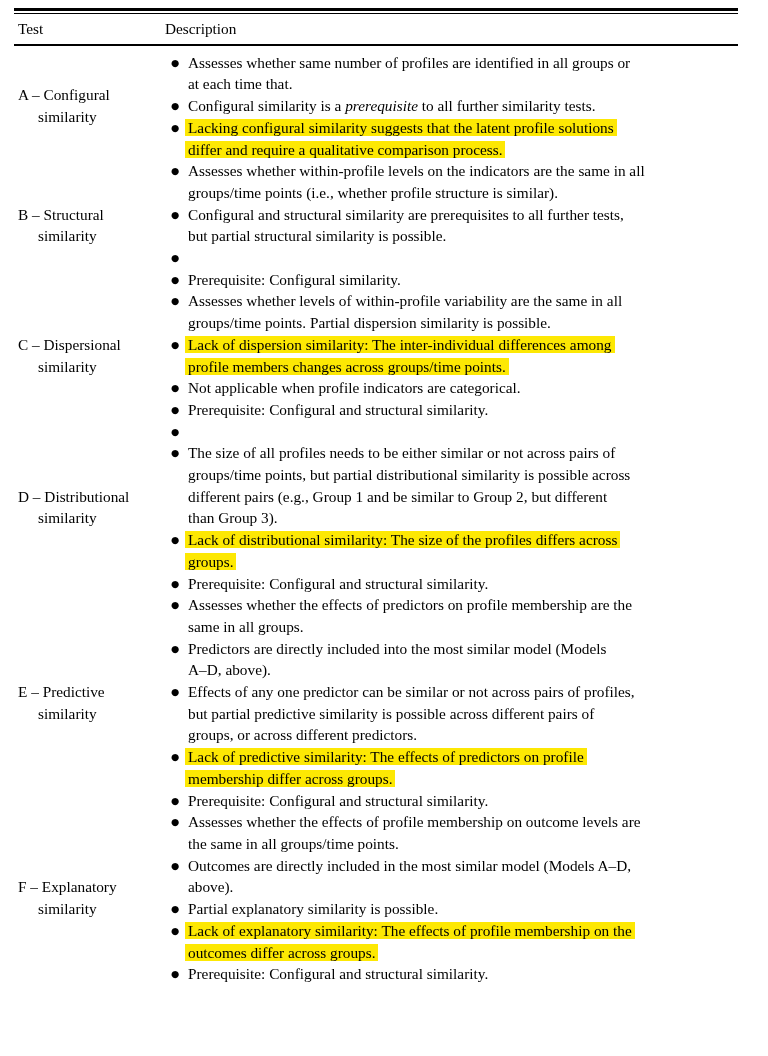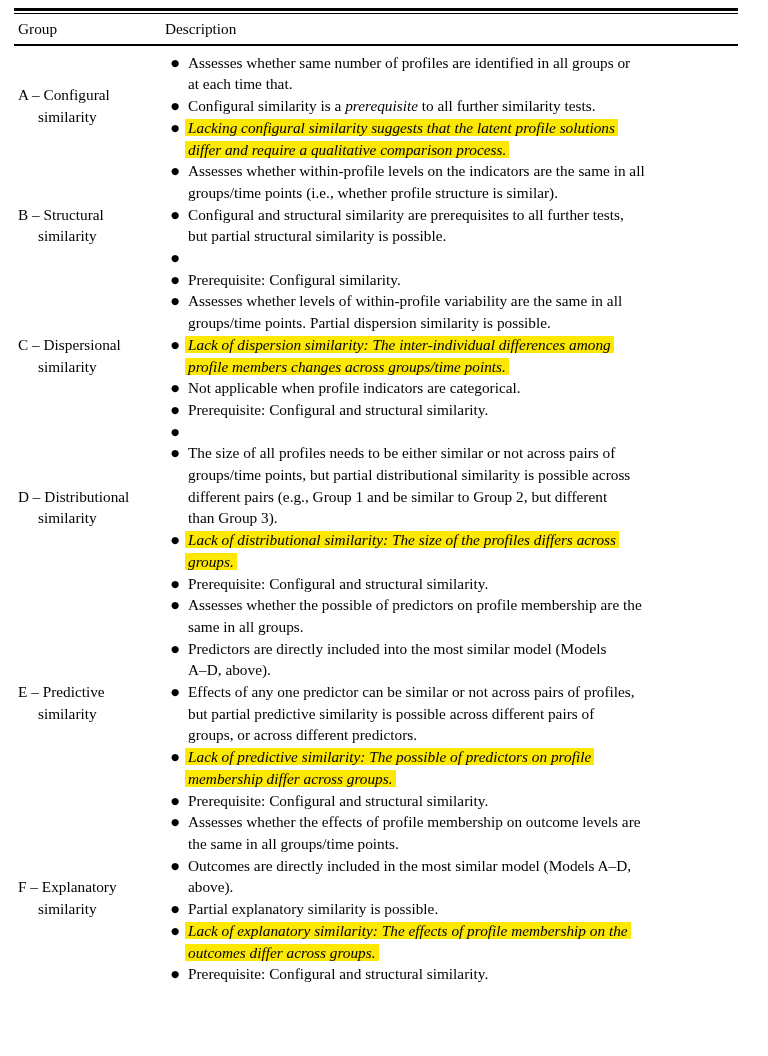--- a/index.html
+++ b/index.html
@@ -18,31 +18,31 @@
   .trow { display:flex; align-items:center; }
   .tcell-test { width:151px; flex:0 0 151px; padding-left:4px; }
   .test-l2 { padding-left:20px;font-family:Liberation Serif, serif; }
   .tcell-desc { flex:1 1 auto; }
   .bullet-item { display:flex; align-items:flex-start; }
   .bullet-glyph { flex:0 0 23px; width:23px; padding-left:6px; font-size:9.5px; line-height:21.7px;
                   font-family:"DejaVu Sans",sans-serif; }
   .bullet-text { white-space:pre; }
   .bullet-text i { font-style:italic; }
   .hl { background:var(--hl); padding:0 3px; margin-left:-3px;
-        -webkit-box-decoration-break:clone; box-decoration-break:clone;font-style:italic; }
+        -webkit-box-decoration-break:clone; box-decoration-break:clone; }
 </style>
 </head>
 <body>
 
 <div class="table-wrap">
   <div class="rule-thick"></div>
   <div class="rule-gap"></div>
   <div class="rule-thin"></div>
   <div class="thead">
-    <div class="th-test">Group</div>
+    <div class="th-test">Test</div>
     <div class="th-desc">Description</div>
   </div>
   <div class="rule-mid"></div>
   <div class="tbody">
       <div class="trow">
         <div class="tcell-test">
           <div class="test-l1">A – Configural</div>
           <div class="test-l2">similarity</div>
         </div>
         <div class="tcell-desc">
@@ -141,37 +141,37 @@
         </div>
       </div>
       <div class="trow">
         <div class="tcell-test">
           <div class="test-l1">E – Predictive</div>
           <div class="test-l2">similarity</div>
         </div>
         <div class="tcell-desc">
           <div class="bullet-item">
             <span class="bullet-glyph">●</span>
-            <span class="bullet-text"><span>Assesses whether the possible of predictors on profile membership are the
+            <span class="bullet-text"><span>Assesses whether the effects of predictors on profile membership are the
 same in all groups.</span></span>
           </div>
           <div class="bullet-item">
             <span class="bullet-glyph">●</span>
             <span class="bullet-text"><span>Predictors are directly included into the most similar model (Models
 A–D, above).</span></span>
           </div>
           <div class="bullet-item">
             <span class="bullet-glyph">●</span>
             <span class="bullet-text"><span>Effects of any one predictor can be similar or not across pairs of profiles,
 but partial predictive similarity is possible across different pairs of
 groups, or across different predictors.</span></span>
           </div>
           <div class="bullet-item">
             <span class="bullet-glyph">●</span>
-            <span class="bullet-text"><span class="hl"><span>Lack of predictive similarity: The possible of predictors on profile
+            <span class="bullet-text"><span class="hl"><span>Lack of predictive similarity: The effects of predictors on profile
 membership differ across groups.</span></span></span>
           </div>
           <div class="bullet-item">
             <span class="bullet-glyph">●</span>
             <span class="bullet-text"><span>Prerequisite: Configural and structural similarity.</span></span>
           </div>
         </div>
       </div>
       <div class="trow">
         <div class="tcell-test">

